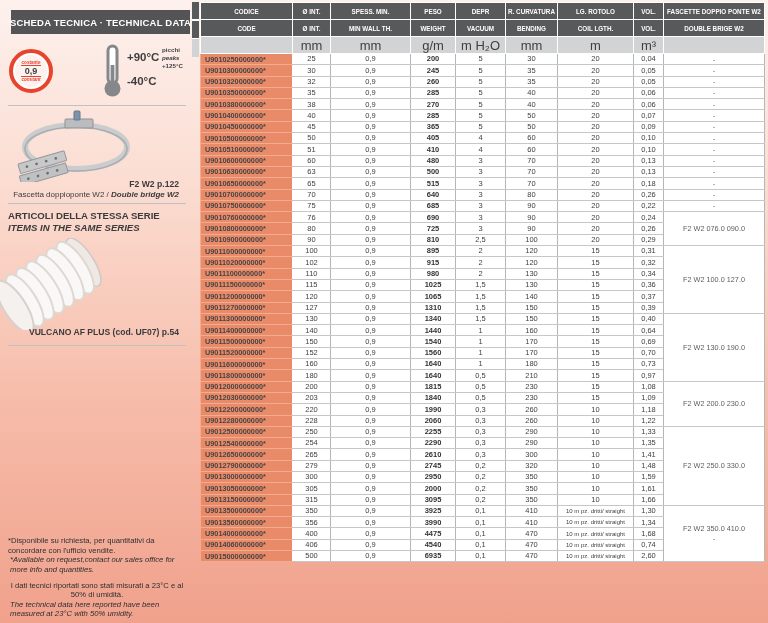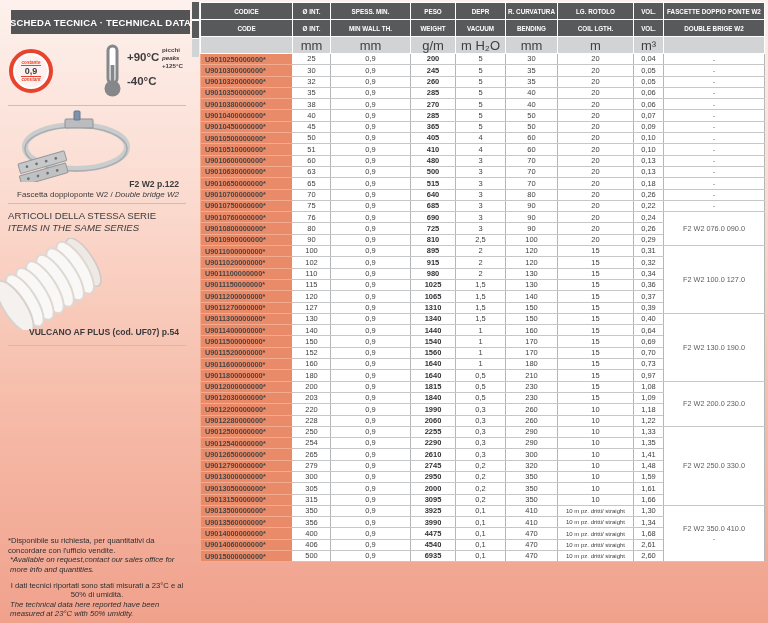--- a/index.html
+++ b/index.html
@@ -28,22 +28,22 @@
   .t-high { position:absolute; left:127px; top:51px; font-size:11.5px; font-weight:bold; color:#3e3e40; }
   .t-low  { position:absolute; left:127px; top:75px; font-size:11.5px; font-weight:bold; color:#3e3e40; }
   .peaks  { position:absolute; left:162px; top:46px; font-size:6.2px; font-weight:bold; color:#3e3e40; line-height:1.3; }
   .peaks .pk-en { font-style:italic; }
   .divider { position:absolute; left:8px; width:178px; height:1px; background:#bfc1c3; }
   .d1 { top:105px; } .d2 { top:203px; } .d3 { top:345px; }
   .clamp-img { position:absolute; left:12px; top:110px; }
   .clamp-cap { position:absolute; right:11px; top:179px; text-align:right; color:#3b3b3d; }
   .clamp-cap .ref { font-size:8.6px; font-weight:bold; }
   .clamp-cap .cap { font-size:8px; margin-top:1px; }
-  .clamp-cap .cap i { font-style:italic; }
-  .series { position:absolute; left:8px; top:210px; font-size:9.6px; font-weight:normal; color:#3b3b3d; line-height:1.25; }
+  .clamp-cap .cap i { font-style:italic;font-weight:bold; }
+  .series { position:absolute; left:8px; top:210px; font-size:9.6px; font-weight:bold; color:#3b3b3d; line-height:1.25; }
   .series .it { font-style:italic; }
   .hose-img { position:absolute; left:0; top:238px; }
   .hose-cap { position:absolute; right:11px; top:327px; font-size:8.6px; font-weight:bold; color:#3b3b3d; }
   .footnotes { position:absolute; left:8px; top:536px; width:178px; font-size:7.7px; color:#2f2f31; line-height:1.25; }
   .footnotes p.en { font-style:italic; margin-left:2px; }
   .footnotes p.gap { margin-top:6px;text-align:center; }
   
   .stub { position:absolute; left:192px; top:2px; width:7px; height:55px;
     background:linear-gradient(#58595b 0,#58595b 17px,#fff 17px,#fff 18.5px,
       #58595b 18.5px,#58595b 35.5px,#fff 35.5px,#fff 37px,#d1d3d4 37px,#d1d3d4 55px); }
@@ -647,21 +647,21 @@
           <td>1,68</td>
         </tr>
         <tr>
           <td class="code">U9014060000000*</td>
           <td>406</td>
           <td>0,9</td>
           <td class="peso">4540</td>
           <td>0,1</td>
           <td>470</td>
           <td class="small">10 m pz. dritti/ straight</td>
-          <td>2,61</td>
+          <td>0,74</td>
         </tr>
         <tr>
           <td class="code">U9015000000000*</td>
           <td>500</td>
           <td>0,9</td>
           <td class="peso">6935</td>
           <td>0,1</td>
           <td>470</td>
           <td class="small">10 m pz. dritti/ straight</td>
           <td>2,60</td>

